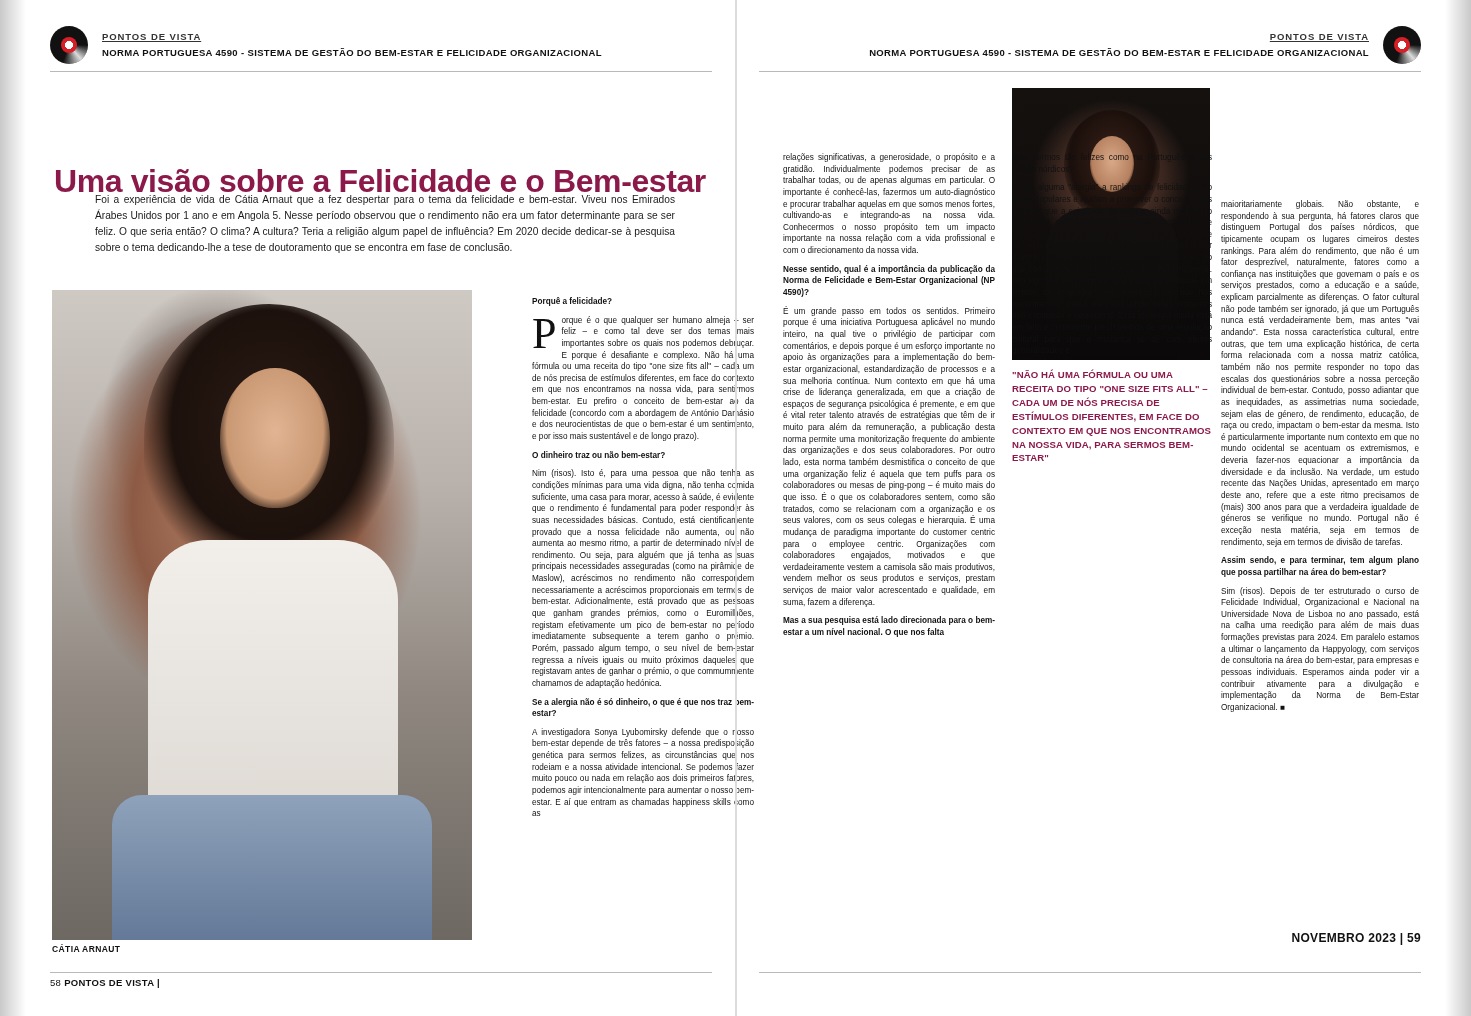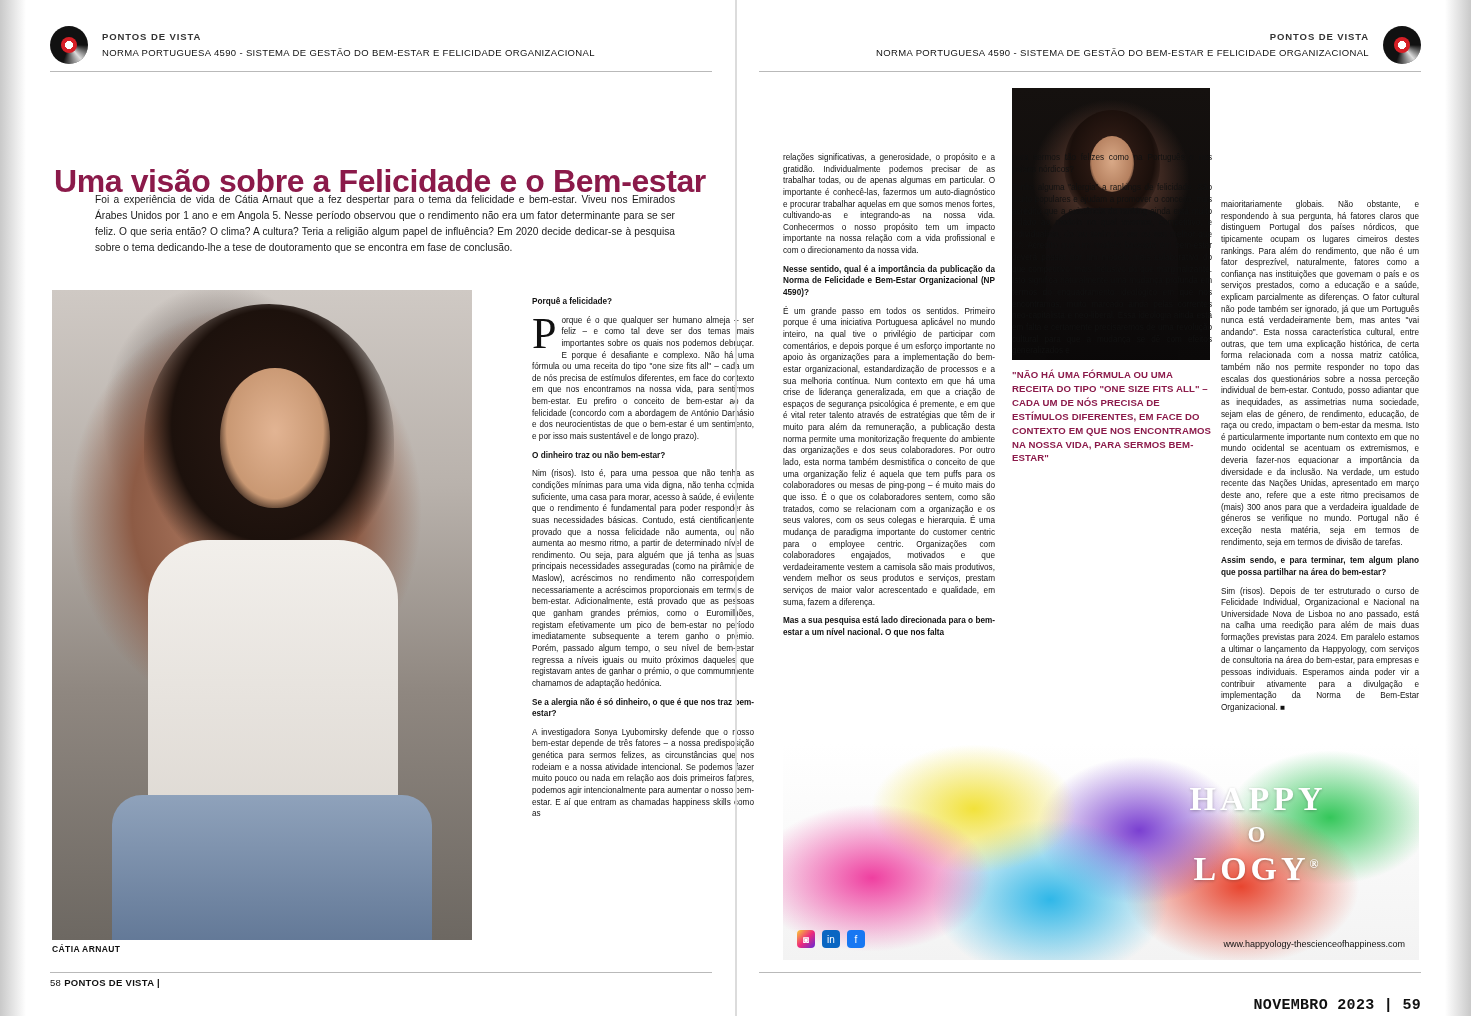--- a/index.html
+++ b/index.html
@@ -48,23 +48,24 @@
     position:absolute; left:0; top:0; width:38px; height:38px; border-radius:50%;
     background:conic-gradient(from 200deg, rgba(255,255,255,0) 0deg 250deg, rgba(255,255,255,.85) 300deg, rgba(255,255,255,0) 360deg);
     mix-blend-mode:screen;
   }
   .hdr-txt { line-height:1.35; }
   .hdr-left .hdr-txt { margin-left:14px; }
   .hdr-right .hdr-txt { margin-right:14px; text-align:right; }
   .hdr-kicker {
     font-size:9.5px; font-weight:bold; letter-spacing:.9px; color:#333;
     text-transform:uppercase;
+    text-decoration:underline;
   }
   .hdr-title {
-    font-size:9.5px; font-weight:normal; letter-spacing:.35px; color:#111;
+    font-size:9.5px; font-weight:bold; letter-spacing:.35px; color:#111;
     text-transform:uppercase; margin-top:3px;
   }
   .hdr-rule {
     position:absolute; top:71px; height:1px; background:#b9b9b9;
   }
   .hdr-rule-l { left:50px; width:662px; }
   .hdr-rule-r { right:50px; width:662px; }
 
   
   .art-title {
@@ -205,22 +206,22 @@
     position:absolute; top:972px; height:1px; background:#b9b9b9;
   }
   .footer-rule-l { left:50px; width:662px; }
   .footer-rule-r { right:50px; width:662px; }
   .footer-l {
     position:absolute; left:50px; top:977px;
     font-size:9.5px; color:#111; letter-spacing:.3px;
   }
   .footer-l b { font-weight:bold; }
   .footer-r {
-    position:absolute; right:50px; top:997px;
-    font-size:15px; font-weight:bold; color:#111; letter-spacing:.3px;font-family:Liberation Mono, monospace;
+    position:absolute; right:50px; top:931px;
+    font-size:12px; font-weight:bold; color:#111; letter-spacing:.3px;
   }
 </style>
 </head>
 <body>
 
 <div class="spread">
 
   <div class="page-edge-l"></div>
   <div class="page-edge-r"></div>
   <div class="gutter"></div>
@@ -286,33 +287,20 @@
     <p>para sermos tão felizes como na Português e nos países nórdicos?</p>
     <p>Tenho alguma "alergia" a rankings de felicidade. São muito populares e ajudam a promover o conceito, mas acredito que a existência do ranking ainda está muito colado ao modelo no qual vivemos, competitivo, e individualista, do 'eu tenho de ser ou sou melhor que tu". Acredito que um modelo baseado em bem-estar deverá passar por um modelo mais colaborativo do que competitivo, mais inclusivo do que marginalizante. Isto significa naturalmente uma mudança profunda em termos do enquadramento ideológico em que nos encontramos, muito marcado ainda pelas correntes neo-capitalista e neo-liberal. Essa ideologia ainda está em falta e certamente precisaremos de uma revolução cultural para que a mudança se dê com efeitos generalizados e</p>
   </div>
 
   <div class="col col-4">
     <p>maioritariamente globais. Não obstante, e respondendo à sua pergunta, há fatores claros que distinguem Portugal dos países nórdicos, que tipicamente ocupam os lugares cimeiros destes rankings. Para além do rendimento, que não é um fator desprezível, naturalmente, fatores como a confiança nas instituições que governam o país e os serviços prestados, como a educação e a saúde, explicam parcialmente as diferenças. O fator cultural não pode também ser ignorado, já que um Português nunca está verdadeiramente bem, mas antes "vai andando". Esta nossa característica cultural, entre outras, que tem uma explicação histórica, de certa forma relacionada com a nossa matriz católica, também não nos permite responder no topo das escalas dos questionários sobre a nossa perceção individual de bem-estar. Contudo, posso adiantar que as inequidades, as assimetrias numa sociedade, sejam elas de género, de rendimento, educação, de raça ou credo, impactam o bem-estar da mesma. Isto é particularmente importante num contexto em que no mundo ocidental se acentuam os extremismos, e deveria fazer-nos equacionar a importância da diversidade e da inclusão. Na verdade, um estudo recente das Nações Unidas, apresentado em março deste ano, refere que a este ritmo precisamos de (mais) 300 anos para que a verdadeira igualdade de géneros se verifique no mundo. Portugal não é exceção nesta matéria, seja em termos de rendimento, seja em termos de divisão de tarefas.</p>
     <p class="q">Assim sendo, e para terminar, tem algum plano que possa partilhar na área do bem-estar?</p>
     <p>Sim (risos). Depois de ter estruturado o curso de Felicidade Individual, Organizacional e Nacional na Universidade Nova de Lisboa no ano passado, está na calha uma reedição para além de mais duas formações previstas para 2024. Em paralelo estamos a ultimar o lançamento da Happyology, com serviços de consultoria na área do bem-estar, para empresas e pessoas individuais. Esperamos ainda poder vir a contribuir ativamente para a divulgação e implementação da Norma de Bem-Estar Organizacional. ■</p>
   </div>
 
-  <div class="ad">
-    <div class="ad-brand">
-      <div class="l1">HAPPY</div>
-      <div class="l2">O</div>
-      <div class="l3"><span>LOGY</span><sup>®</sup></div>
-    </div>
-    <div class="ad-social">
-      <div class="sico ig">◙</div>
-      <div class="sico li">in</div>
-      <div class="sico fb">f</div>
-    </div>
-    <div class="ad-url">www.happyology-thescienceofhappiness.com</div>
-  </div>
 
   <div class="footer-rule footer-rule-l"></div>
   <div class="footer-rule footer-rule-r"></div>
   <div class="footer-l">
     <span>58</span>
     <b>PONTOS DE VISTA |</b>
   </div>
   <div class="footer-r">NOVEMBRO 2023 | 59</div>
 
 </div>

